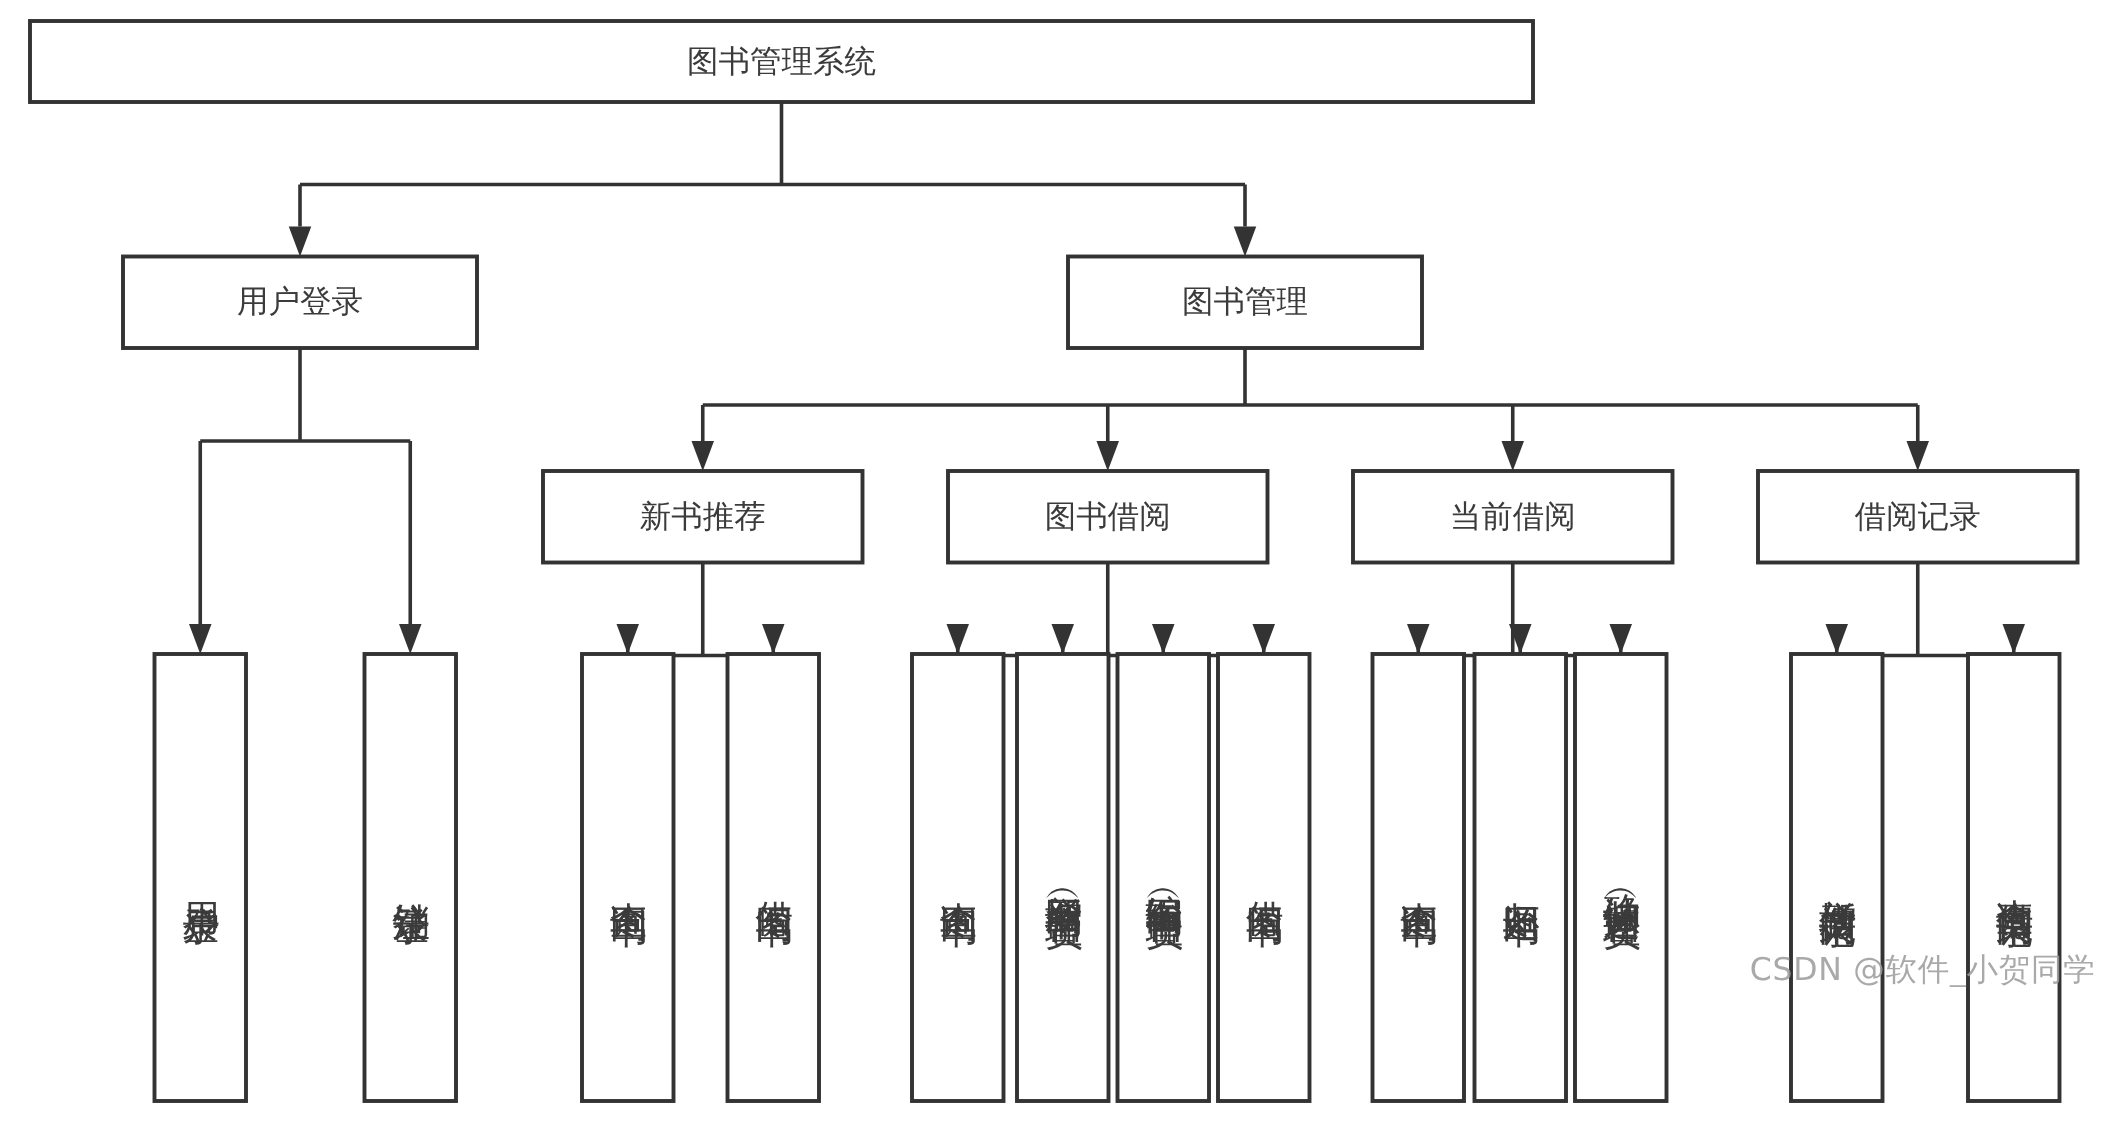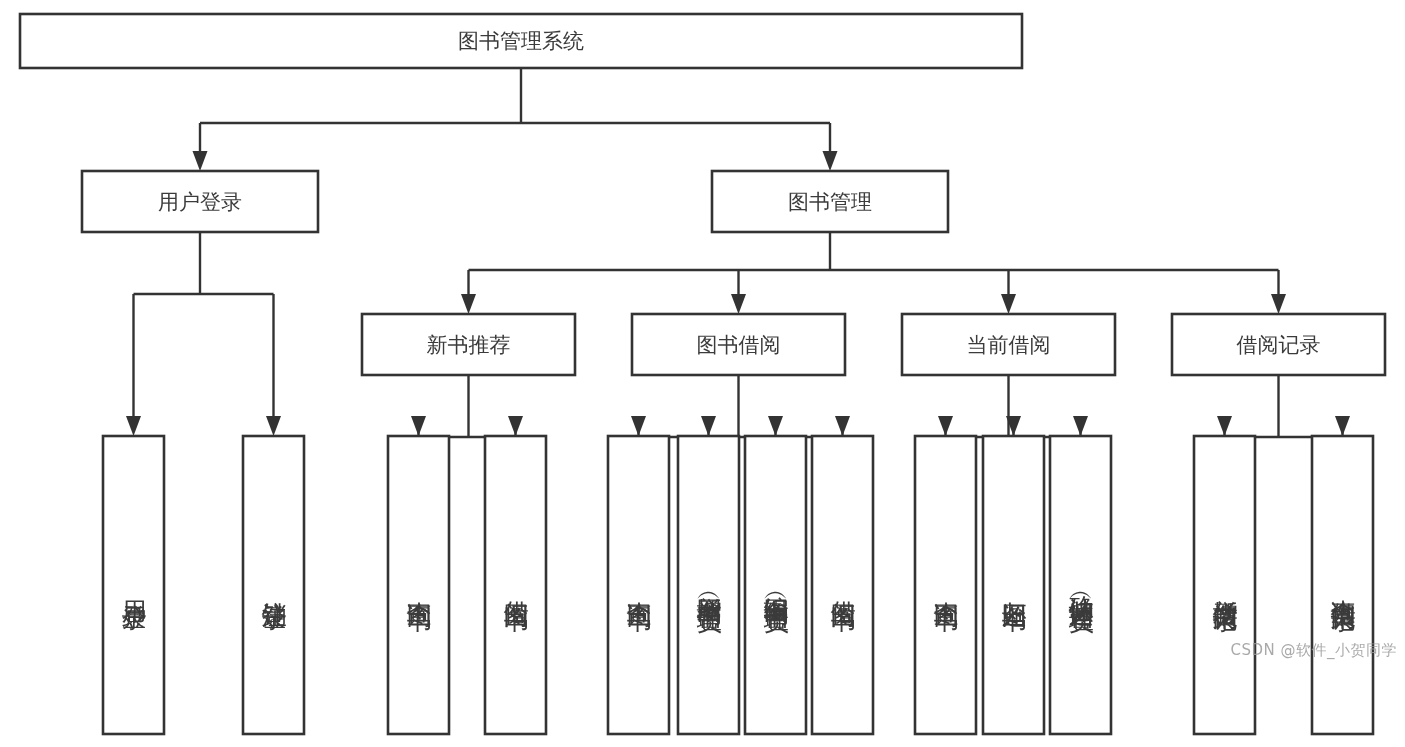--- a/index.html
+++ b/index.html
@@ -64,21 +64,21 @@
     text-align: center;
     white-space: pre-line;
     pointer-events: none;
   }
   .watermark {
     position: absolute;
     right: 8px;
     bottom: 3px;
     color: #9b9b9b;
     font-family: "DejaVu Sans", "Liberation Sans", sans-serif;
-    font-size: 15px;
+    font-size: 21px;
     letter-spacing: 0.5px;
     opacity: 0.85;
     white-space: nowrap;
   }
 </style>
 </head>
 <body>
 
 <div id="diagram-root">
 

